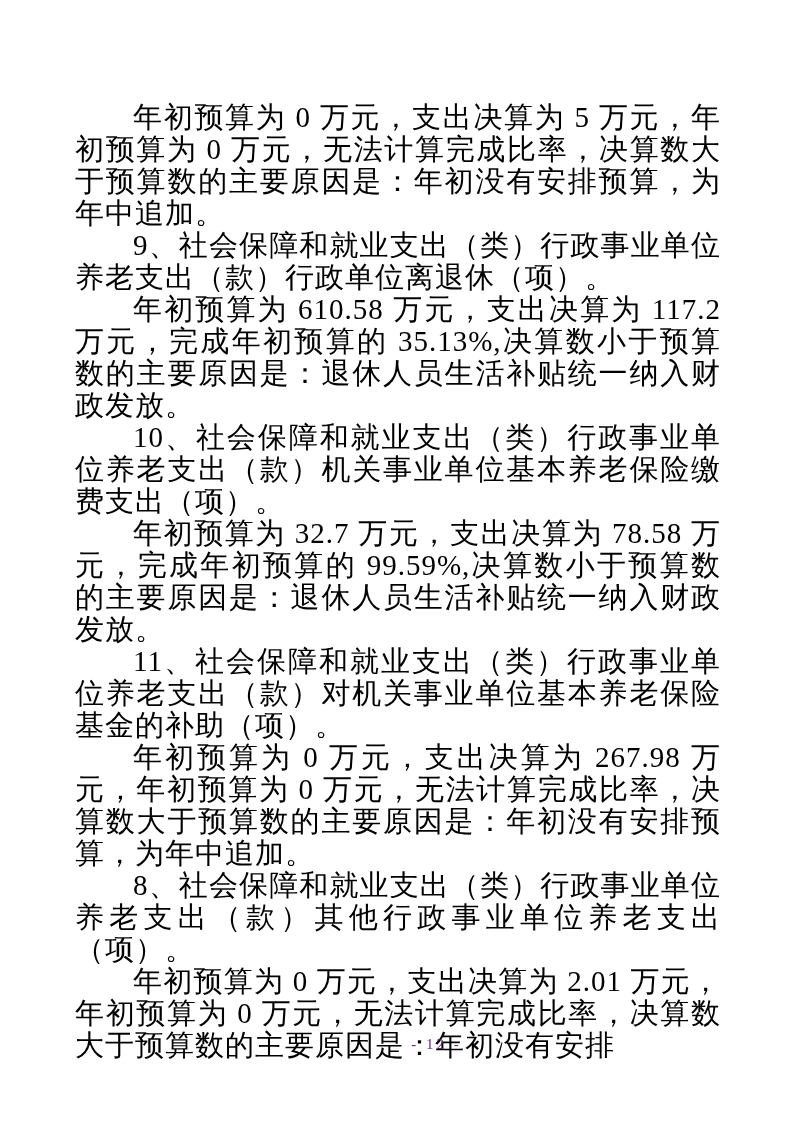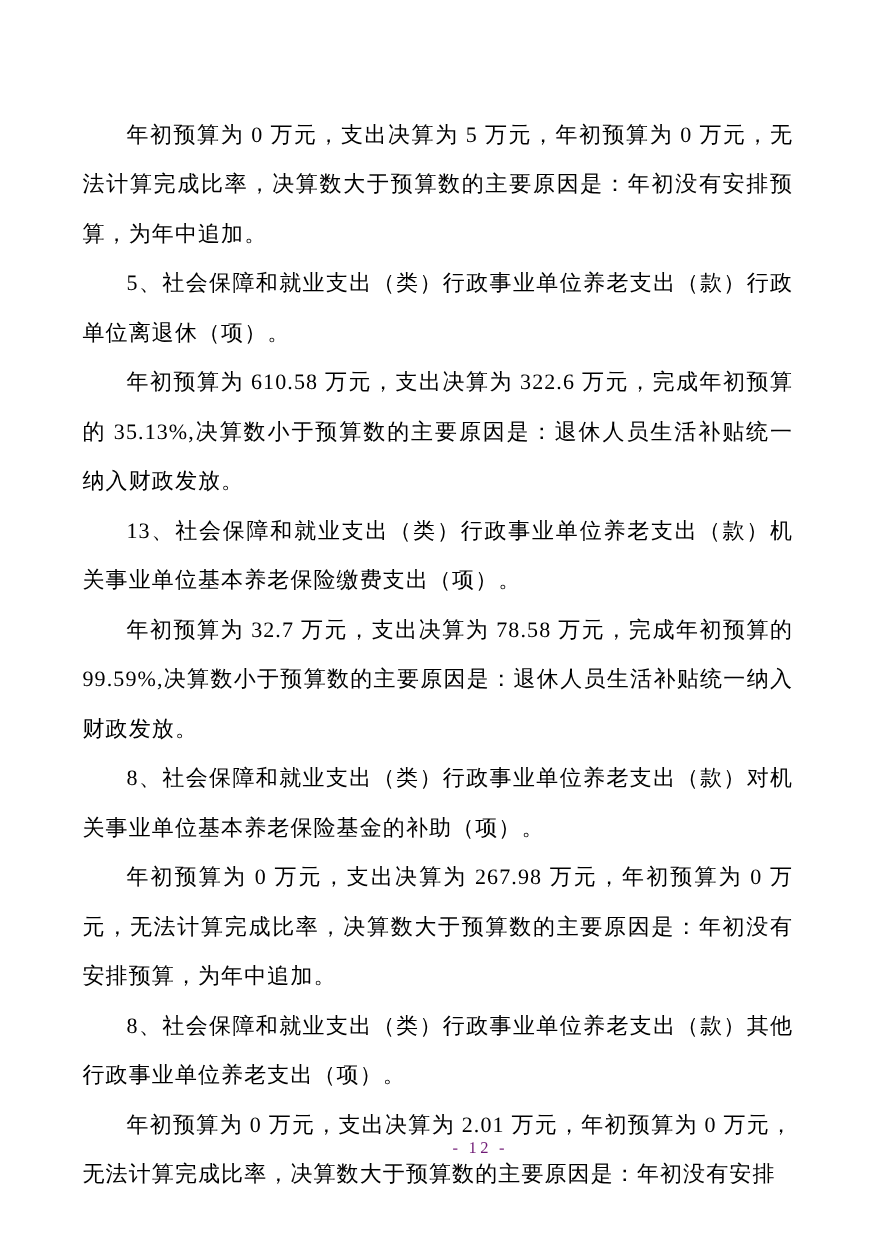--- a/index.html
+++ b/index.html
@@ -18,22 +18,22 @@
     height: 1122px;
     background: #ffffff;
     color: #000000;
     font-family: "Liberation Serif", "DejaVu Serif", serif;
   }
   .content {
     position: absolute;
     left: 75px;
     top: 101px;
     width: 646px;
-    font-size: 20px;
-    line-height: 45px;
+    font-size: 29px;
+    line-height: 32px;
     letter-spacing: 1px;
     text-align: justify;
     text-justify: inter-ideograph;
     color: #000000;
   }
   .content p {
     margin: 0;
     padding: 0;
     text-indent: 2em;
   }
@@ -49,23 +49,23 @@
     font-family: "Liberation Serif", "DejaVu Serif", serif;
     padding-left: 40px;
   }
 </style>
 </head>
 <body>
 
 <div class="page">
   <div class="content">
     <p>年初预算为 0 万元，支出决算为 5 万元，年初预算为 0 万元，无法计算完成比率，决算数大于预算数的主要原因是：年初没有安排预算，为年中追加。</p>
-    <p>5、社会保障和就业支出（类）行政事业单位养老支出（款）行政单位离退休（项）。</p>
-    <p>年初预算为 610.58 万元，支出决算为 322.6 万元，完成年初预算的 35.13%,决算数小于预算数的主要原因是：退休人员生活补贴统一纳入财政发放。</p>
-    <p>13、社会保障和就业支出（类）行政事业单位养老支出（款）机关事业单位基本养老保险缴费支出（项）。</p>
+    <p>9、社会保障和就业支出（类）行政事业单位养老支出（款）行政单位离退休（项）。</p>
+    <p>年初预算为 610.58 万元，支出决算为 117.2 万元，完成年初预算的 35.13%,决算数小于预算数的主要原因是：退休人员生活补贴统一纳入财政发放。</p>
+    <p>10、社会保障和就业支出（类）行政事业单位养老支出（款）机关事业单位基本养老保险缴费支出（项）。</p>
     <p>年初预算为 32.7 万元，支出决算为 78.58 万元，完成年初预算的 99.59%,决算数小于预算数的主要原因是：退休人员生活补贴统一纳入财政发放。</p>
-    <p>8、社会保障和就业支出（类）行政事业单位养老支出（款）对机关事业单位基本养老保险基金的补助（项）。</p>
+    <p>11、社会保障和就业支出（类）行政事业单位养老支出（款）对机关事业单位基本养老保险基金的补助（项）。</p>
     <p>年初预算为 0 万元，支出决算为 267.98 万元，年初预算为 0 万元，无法计算完成比率，决算数大于预算数的主要原因是：年初没有安排预算，为年中追加。</p>
     <p>8、社会保障和就业支出（类）行政事业单位养老支出（款）其他行政事业单位养老支出（项）。</p>
     <p>年初预算为 0 万元，支出决算为 2.01 万元，年初预算为 0 万元，无法计算完成比率，决算数大于预算数的主要原因是：年初没有安排</p>
   </div>
   <div class="page-number">- 12 -</div>
 </div>
 
 </body></html>

